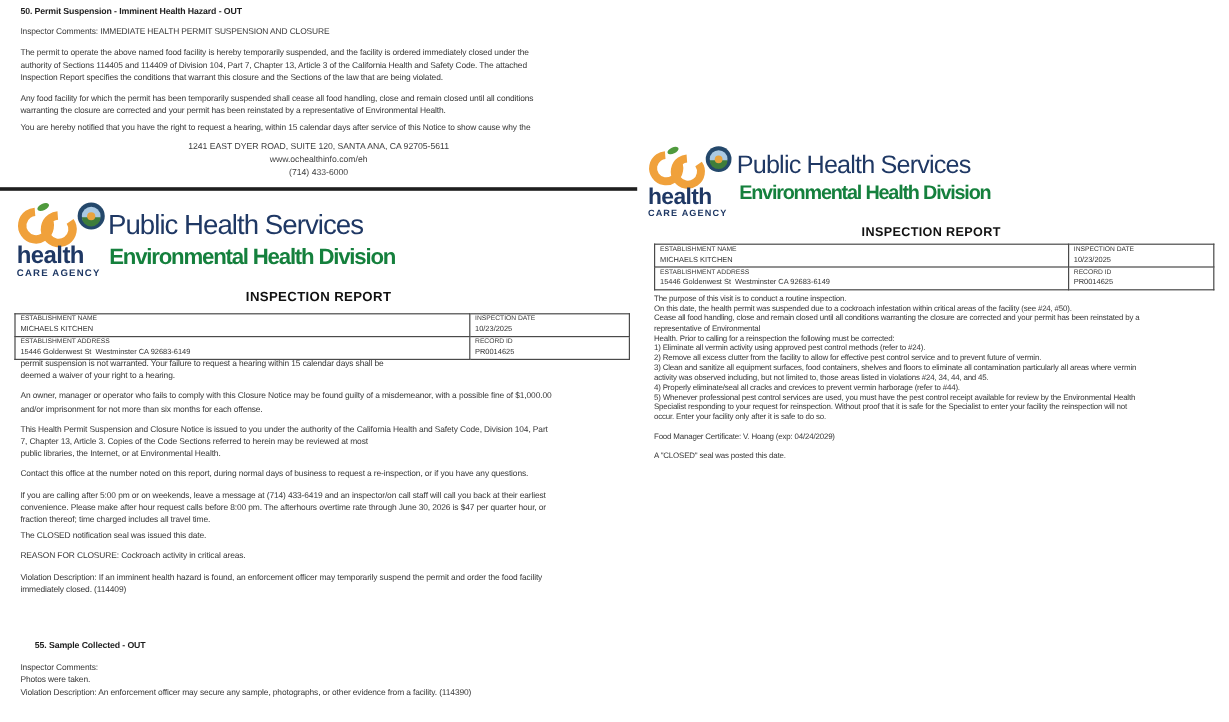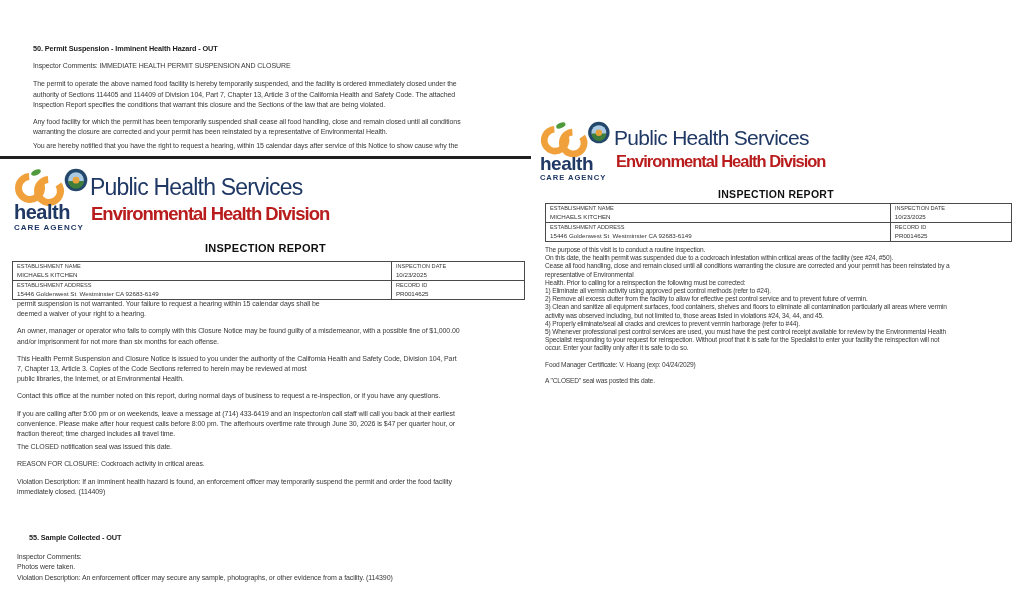--- a/index.html
+++ b/index.html
@@ -3,34 +3,34 @@
 <meta charset="utf-8">
 <style>
   html,body { margin:0; padding:0; background:#ffffff; }
   * { box-sizing: border-box; font-family: "Liberation Sans", sans-serif; }
   .canvas { position:relative; width:1024px; height:602px; background:#ffffff; overflow:hidden; color:#383838; }
 
   .abs { position:absolute; }
   .ln { white-space:pre; }
 
   
-  .prev-block { left:33px; top:5px; width:505px; font-size:7px; letter-spacing:-0.1px; line-height:10.2px;margin-top:39px; }
+  .prev-block { left:17px; top:5px; width:505px; font-size:7px; letter-spacing:-0.1px; line-height:10.2px; }
   .sec-head { font-weight:bold; color:#1d1d1d; font-size:7.3px; }
   .pg { margin-top:7px; }
   .mt8 { margin-top:8px; } .mt4 { margin-top:4px; } .mt3 { margin-top:3px; }
   .mt36 { margin-top:36px;padding-left:12px; } .mt9 { margin-top:9px; }
   .prev-block .ln, .bodyL .ln { min-height:10.2px; }
 
   .footerC { left:0; top:116px; width:531px; text-align:center; font-size:7.2px; line-height:11px; color:#3d3d3d; }
 
   .page-divider { left:0; top:156px; width:531px; height:3px; background:#1f1f1f; }
 
   
   .brand-title { font-weight:normal; color:#1f3864; }
-  .brand-sub { font-weight:bold; color:#b91c1c; }
+  .brand-sub { font-weight:bold; color:#15803d; }
   .t1L { left:90px; top:174px; font-size:23px; letter-spacing:-0.8px; }
   .t2L { left:91px; top:203px; font-size:18.5px; letter-spacing:-1px; }
   .t1R { left:614px; top:126px; font-size:21px; letter-spacing:-0.7px; }
   .t2R { left:616px; top:152px; font-size:16.5px; letter-spacing:-1px; }
   .reportT { text-align:center; font-weight:bold; color:#111; letter-spacing:0.3px; }
   .repL { left:0; top:242px; width:531px; font-size:11px; }
   .repR { left:532px; top:188px; width:488px; font-size:10.5px; }
 
   
   table.est { border-collapse:collapse; width:100%; }
@@ -66,20 +66,25 @@
       </div>
     <div class="pg">
         <div class="ln">Any food facility for which the permit has been temporarily suspended shall cease all food handling, close and remain closed until all conditions</div>
         <div class="ln">warranting the closure are corrected and your permit has been reinstated by a representative of Environmental Health.</div>
       </div>
     <div class="pg mt4">
         <div class="ln">You are hereby notified that you have the right to request a hearing, within 15 calendar days after service of this Notice to show cause why the</div>
       </div>
   </div>
 
+  <div class="abs footerC">
+    <div>1241 EAST DYER ROAD, SUITE 120, SANTA ANA, CA 92705-5611</div>
+    <div>www.ochealthinfo.com/eh</div>
+    <div>(714) 433-6000</div>
+  </div>
 
   <div class="abs page-divider"></div>
 
   <svg class="abs logoL" width="80" height="68" viewBox="0 0 80 68">
     <g>
       <circle cx="17" cy="21" r="11.5" fill="none" stroke="#f0a13b" stroke-width="7" stroke-dasharray="60 13" transform="rotate(-35 17 21)"></circle>
       <circle cx="36" cy="24" r="11.5" fill="none" stroke="#f0a13b" stroke-width="7" stroke-dasharray="60 13" transform="rotate(-35 36 24)"></circle>
     </g>
     <ellipse cx="23" cy="5.5" rx="5.2" ry="2.7" fill="#4f9a3d" transform="rotate(-24 23 5.5)"></ellipse>
     <g>

